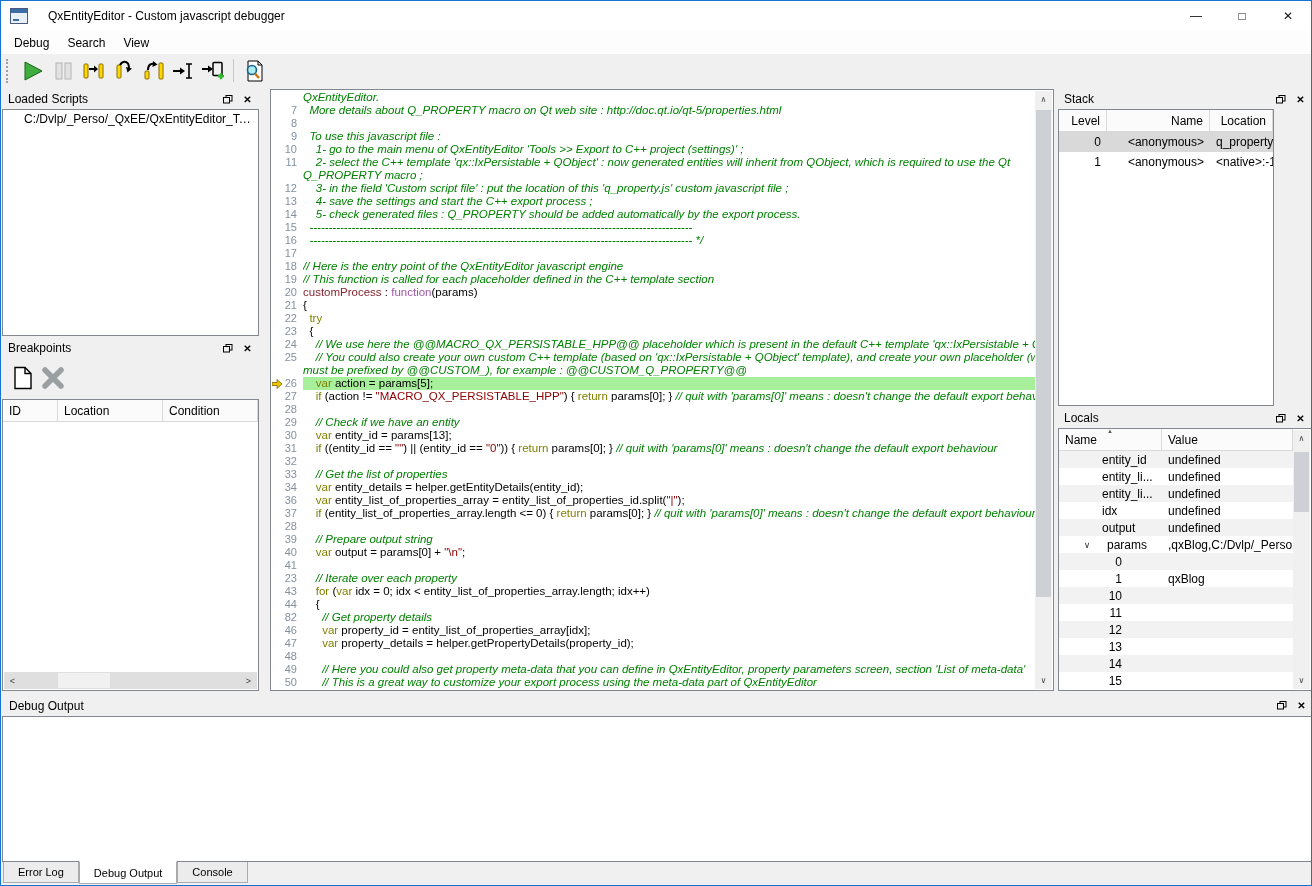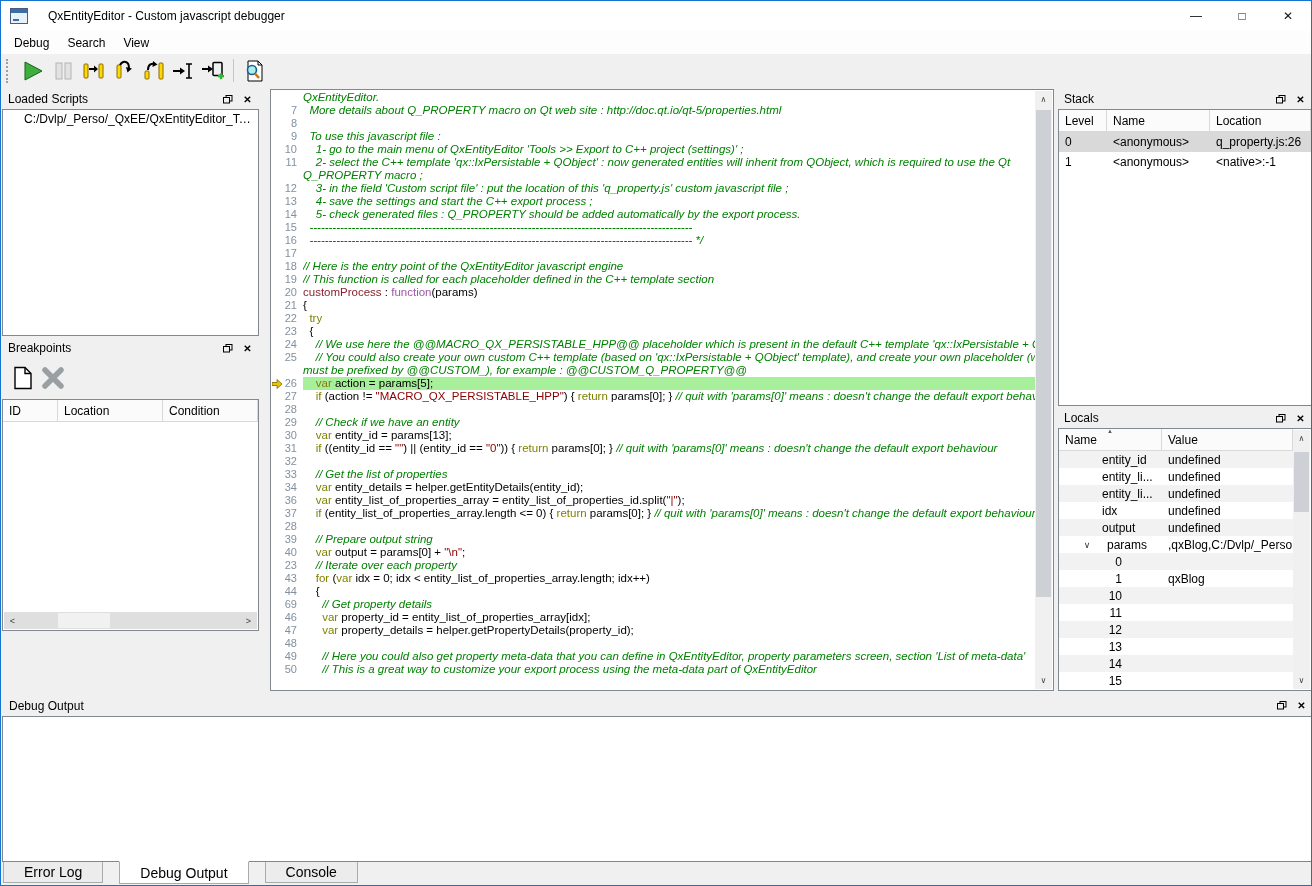--- a/index.html
+++ b/index.html
@@ -69,22 +69,22 @@
   .vscroll .arr{position:absolute;left:0;width:17px;height:17px;display:flex;align-items:center;
     justify-content:center;font-size:8px;color:#404040;}
   .vthumb{position:absolute;left:1px;width:15px;background:#cdd0d4;}
   .hscroll{position:absolute;left:1px;right:1px;bottom:1px;height:17px;background:#dfdfdf;}
   .hscroll .arr{position:absolute;top:0;width:17px;height:17px;display:flex;align-items:center;
     justify-content:center;font-size:9px;color:#404040;}
   .hthumb{position:absolute;top:1px;height:15px;background:#f1f1f1;}
   
   .tabbar{position:absolute;left:0;right:0;top:861px;height:25px;background:#f0f0f0;
     display:flex;align-items:flex-start;padding-left:2px;}
-  .tab{height:20px;padding:0 20px;font-size:14px;background:#ececec;border:1px solid #ababab;
-    display:flex;align-items:center;margin-right:16px;border-top:none;}
+  .tab{height:20px;padding:0 14px;font-size:11px;background:#ececec;border:1px solid #ababab;
+    display:flex;align-items:center;margin-right:0px;border-top:none;}
   .tab.active{background:#fff;height:21px;margin-top:-1px;border-top:1px solid #fff;z-index:3;position:relative;}
   .tree-item{font-size:12px;padding:2px 4px 2px 21px;white-space:nowrap;overflow:hidden;text-overflow:ellipsis;}
 </style>
 </head>
 <body>
 
 <div id="window">
 
   <div class="titlebar">
     <div class="app-icon"></div>
@@ -197,21 +197,21 @@
           <path d="M3 1.5 H13 L19 7.5 V22.5 H3 Z" fill="#fff" stroke="#000" stroke-width="1.4"></path>
           <path d="M13 1.5 V7.5 H19" fill="none" stroke="#000" stroke-width="1.4"></path>
         </svg>
     </div>
     <div class="tb-btn">
       <svg width="24" height="24" viewBox="0 0 24 24">
           <path d="M4 4 L20 20 M20 4 L4 20" stroke="#9aa0a2" stroke-width="5.5" stroke-linecap="round"></path>
         </svg>
     </div>
   </div>
-  <div class="frame" style="left:1px;top:398px;width:257px;height:232px;">
+  <div class="frame" style="left:1px;top:398px;width:257px;height:292px;">
     <div class="grid-head bp-grid" id="bp-head">
         <div class="hcell">ID</div>
         <div class="hcell">Location</div>
         <div class="hcell">Condition</div>
       </div>
     <div class="hscroll">
       <span class="arr" style="left:0;">&lt;</span>
       <span class="arr" style="right:0;">&gt;</span>
       <span class="hthumb" style="left:54px;width:52px;"></span>
     </div>
@@ -250,24 +250,25 @@
         <div class="code-row"><span class="gutter">30</span><span class="code-text"><span class="p">    </span><span class="k">var</span><span class="p"> entity_id = params[13];</span></span></div>
         <div class="code-row"><span class="gutter">31</span><span class="code-text"><span class="p">    </span><span class="k">if</span><span class="p"> ((entity_id == </span><span class="s">""</span><span class="p">) || (entity_id == </span><span class="s">"0"</span><span class="p">)) { </span><span class="k">return</span><span class="p"> params[0]; } </span><span class="c">// quit with 'params[0]' means : doesn't change the default export behaviour</span></span></div>
         <div class="code-row"><span class="gutter">32</span><span class="code-text"></span></div>
         <div class="code-row"><span class="gutter">33</span><span class="code-text"><span class="c">    // Get the list of properties</span></span></div>
         <div class="code-row"><span class="gutter">34</span><span class="code-text"><span class="p">    </span><span class="k">var</span><span class="p"> entity_details = helper.getEntityDetails(entity_id);</span></span></div>
         <div class="code-row"><span class="gutter">36</span><span class="code-text"><span class="p">    </span><span class="k">var</span><span class="p"> entity_list_of_properties_array = entity_list_of_properties_id.split(</span><span class="s">"|"</span><span class="p">);</span></span></div>
         <div class="code-row"><span class="gutter">37</span><span class="code-text"><span class="p">    </span><span class="k">if</span><span class="p"> (entity_list_of_properties_array.length &lt;= 0) { </span><span class="k">return</span><span class="p"> params[0]; } </span><span class="c">// quit with 'params[0]' means : doesn't change the default export behaviour</span></span></div>
         <div class="code-row"><span class="gutter">28</span><span class="code-text"></span></div>
         <div class="code-row"><span class="gutter">39</span><span class="code-text"><span class="c">    // Prepare output string</span></span></div>
         <div class="code-row"><span class="gutter">40</span><span class="code-text"><span class="p">    </span><span class="k">var</span><span class="p"> output = params[0] + </span><span class="s">"\n"</span><span class="p">;</span></span></div>
+        <div class="code-row"><span class="gutter">41</span><span class="code-text"></span></div>
         <div class="code-row"><span class="gutter">23</span><span class="code-text"><span class="c">    // Iterate over each property</span></span></div>
         <div class="code-row"><span class="gutter">43</span><span class="code-text"><span class="p">    </span><span class="k">for</span><span class="p"> (</span><span class="k">var</span><span class="p"> idx = 0; idx &lt; entity_list_of_properties_array.length; idx++)</span></span></div>
         <div class="code-row"><span class="gutter">44</span><span class="code-text"><span class="p">    {</span></span></div>
-        <div class="code-row"><span class="gutter">69</span><span class="code-text"><span class="c">      // Get property details</span></span></div>
+        <div class="code-row"><span class="gutter">82</span><span class="code-text"><span class="c">      // Get property details</span></span></div>
         <div class="code-row"><span class="gutter">46</span><span class="code-text"><span class="p">      </span><span class="k">var</span><span class="p"> property_id = entity_list_of_properties_array[idx];</span></span></div>
         <div class="code-row"><span class="gutter">47</span><span class="code-text"><span class="p">      </span><span class="k">var</span><span class="p"> property_details = helper.getPropertyDetails(property_id);</span></span></div>
         <div class="code-row"><span class="gutter">48</span><span class="code-text"></span></div>
         <div class="code-row"><span class="gutter">49</span><span class="code-text"><span class="c">      // Here you could also get property meta-data that you can define in QxEntityEditor, property parameters screen, section 'List of meta-data'</span></span></div>
         <div class="code-row"><span class="gutter">50</span><span class="code-text"><span class="c">      // This is a great way to customize your export process using the meta-data part of QxEntityEditor</span></span></div>
       </div>
     <div class="vscroll">
       <span class="arr" style="top:0;">∧</span>
       <span class="arr" style="bottom:0;">∨</span>
       <span class="vthumb" style="top:19px;height:487px;"></span>
@@ -277,21 +278,21 @@
   <div class="panel-header" style="left:1057px;top:88px;width:254px;height:20px;">
     <span class="ph-title">Stack</span>
     <span class="ph-btn">
         <svg width="10" height="9">
           <rect x="3" y="0.5" width="6" height="5.5" fill="none" stroke="#000"></rect>
           <rect x="0.5" y="2.5" width="6" height="5.5" fill="#f0f0f0" stroke="#000"></rect>
         </svg>
       </span>
     <span class="ph-btn close-glyph">✕</span>
   </div>
-  <div class="frame" style="left:1057px;top:108px;width:254px;height:297px;">
+  <div class="frame" style="left:1057px;top:108px;width:216px;height:297px;text-align:right;">
     <div class="grid-head stack-grid" id="stack-head">
         <div class="hcell">Level</div>
         <div class="hcell">Name</div>
         <div class="hcell">Location</div>
       </div>
     <div id="stack-rows">
         <div class="grid-row stack-grid stack-row selected">
           <div class="cell">0</div>
           <div class="cell">&lt;anonymous&gt;</div>
           <div class="cell">q_property.js:26</div>

